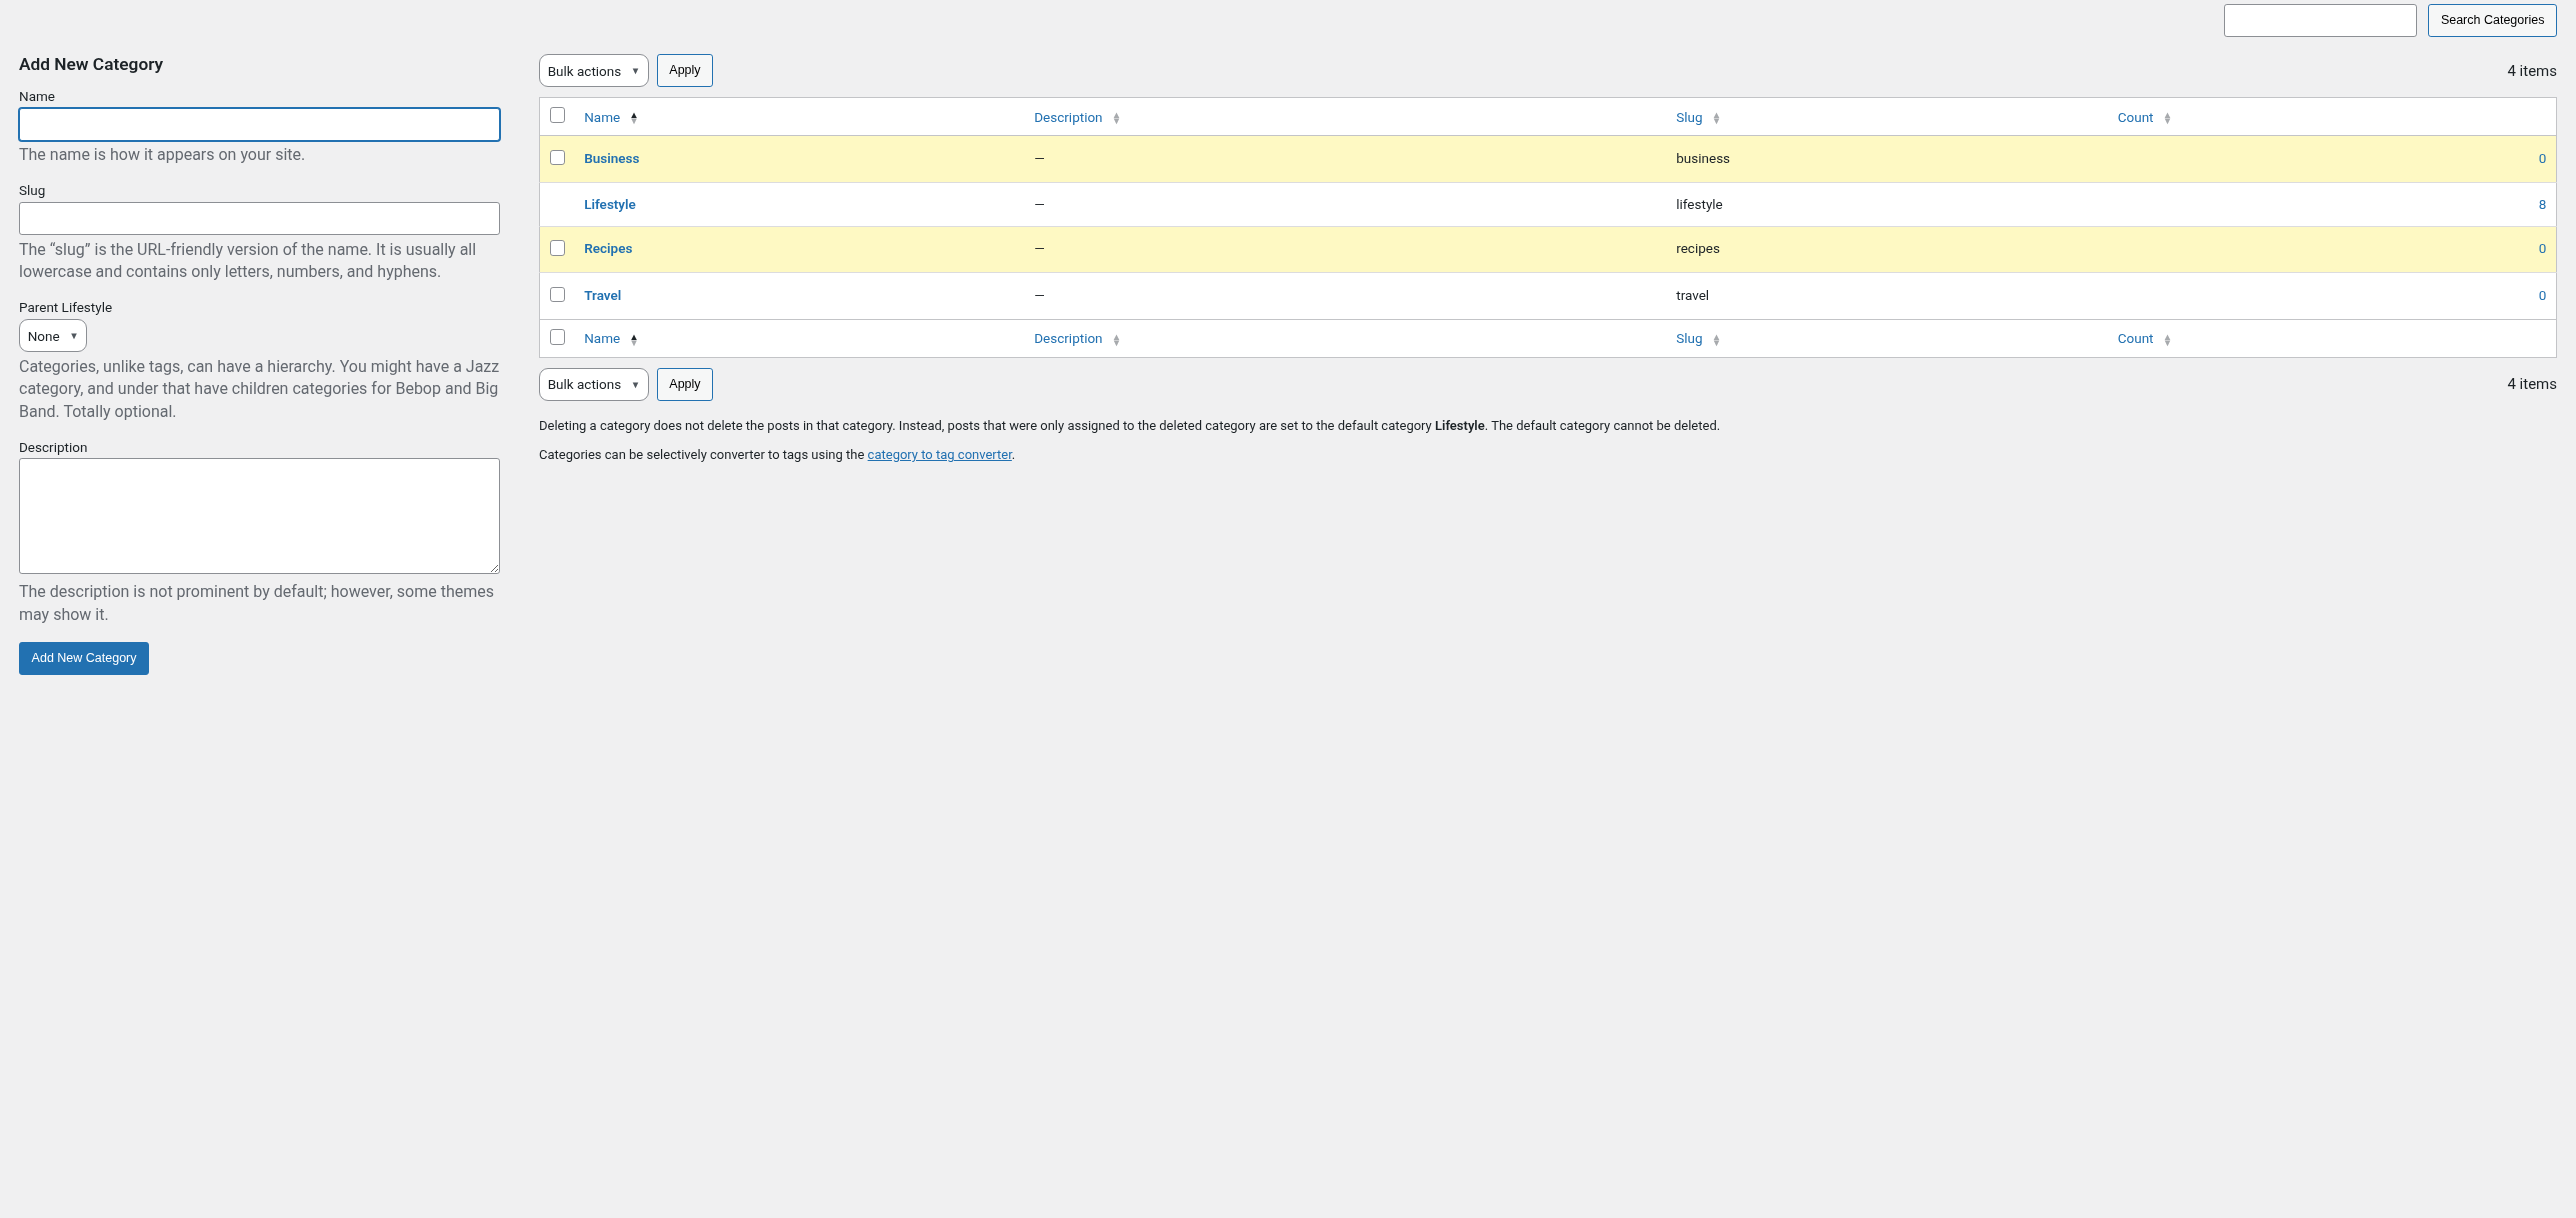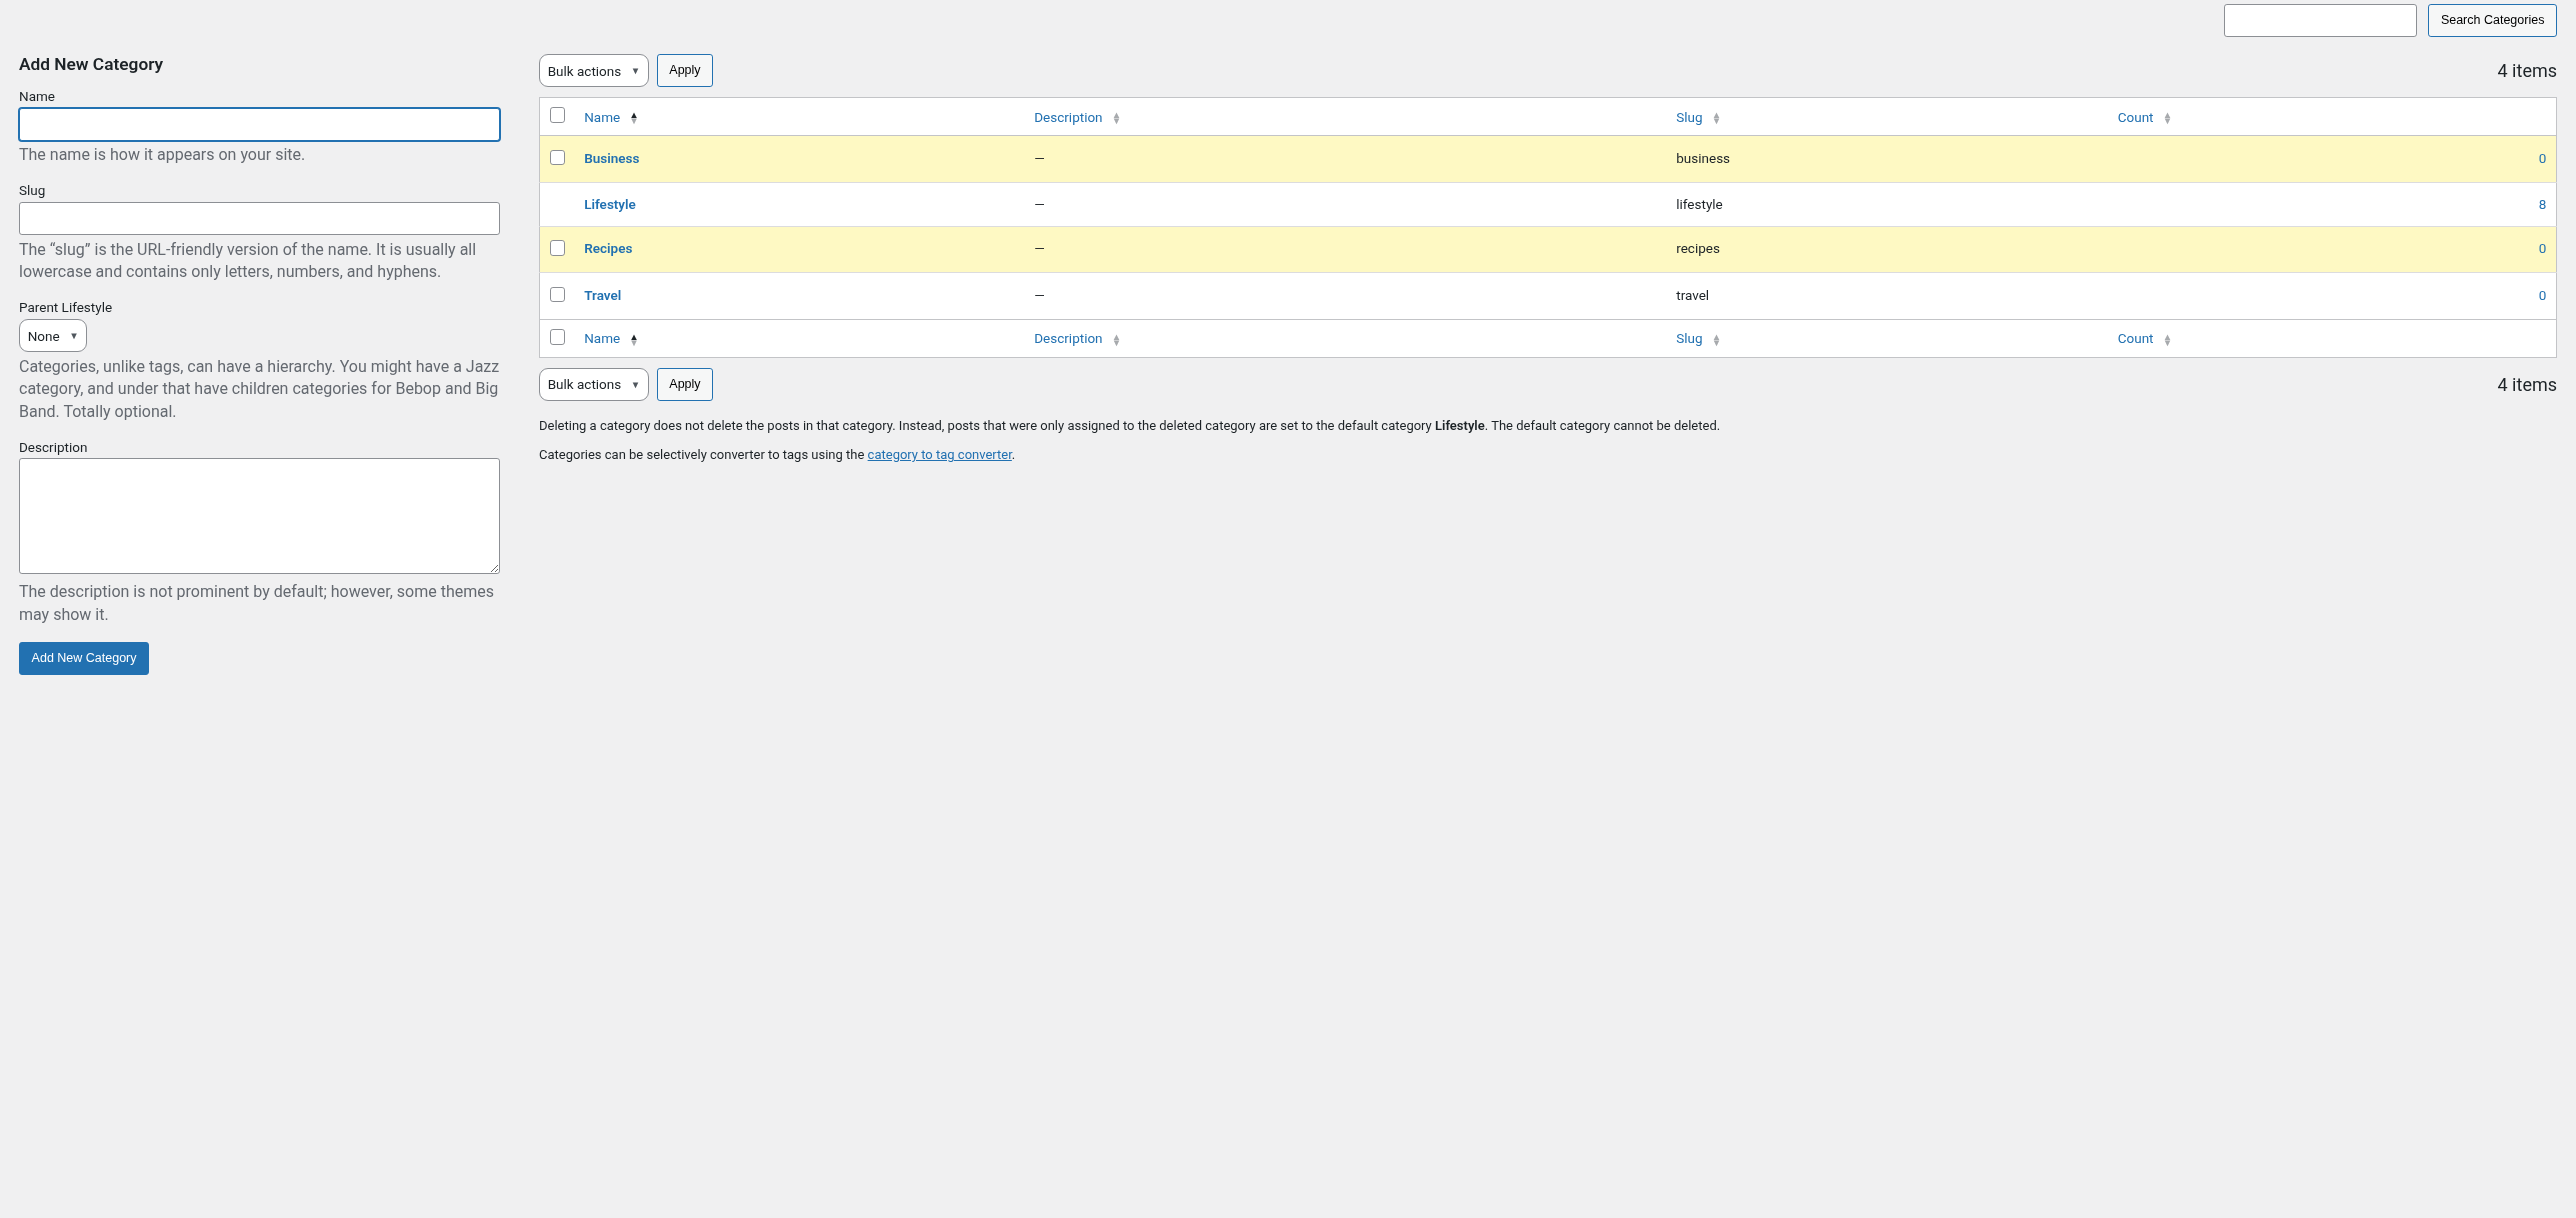--- a/index.html
+++ b/index.html
@@ -113,21 +113,21 @@
     font-size: 9.6px;
     color:#50575e;
   }
 
   .tablenav {
     display:flex;
     justify-content:space-between;
     align-items:center;
     margin-bottom: 9.6px;
   }
-  .tablenav-right { font-size:18px; color:#1d2327; }
+  .tablenav-right { font-size:15px; color:#1d2327; }
   .bulk-group { display:inline-flex; gap:7.7px; align-items:center; }
 
   table.wp-list {
     width:100%;
     border-collapse:collapse;
     border: 1px solid #c3c4c7;
     background:#fff;
   }
   table.wp-list thead th, table.wp-list tfoot th {
     text-align:left;

